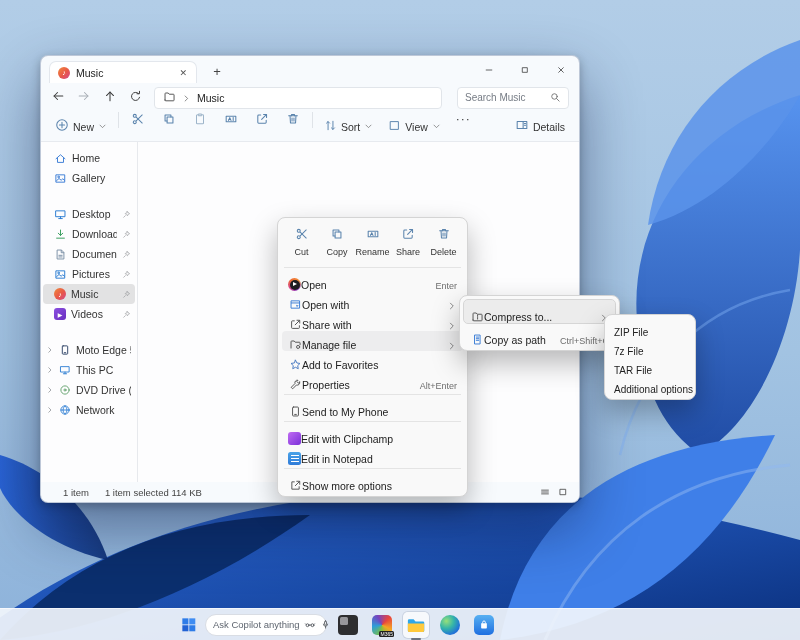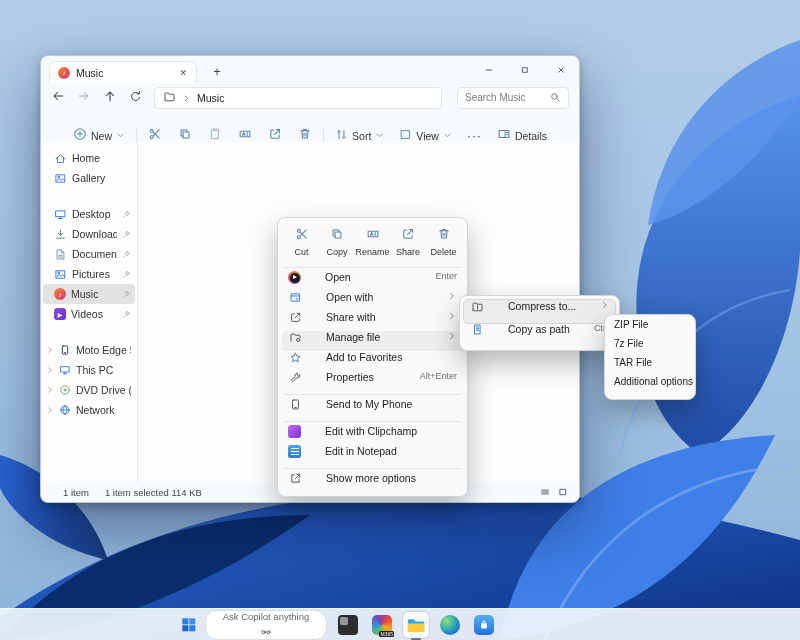--- a/index.html
+++ b/index.html
@@ -26,21 +26,21 @@
   .navbar { height:29px; display:flex; align-items:center; padding:0 10px; gap:12px; }
   .navbtn { display:flex; align-items:center; color:#3c3c3c; }
   .navbtn.disabled { color:#a7adb5; }
   .addressbar { width:288px; height:22px; background:#fff; border:1px solid #e1e5ea; border-radius:4px;
     display:flex; align-items:center; gap:6px; padding:0 8px; color:#555; }
   .addr-text { font-size:10.5px; color:#222; }
   .searchbox { margin-left:auto; width:112px; height:22px; background:#fff; border:1px solid #e1e5ea;
     border-radius:4px; display:flex; align-items:center; padding:0 7px; gap:5px; }
   .search-ph { flex:1; font-size:10px; color:#767c85; }
 
-  .cmdbar { height:30px; display:flex; align-items:center; padding:0 28px; gap:7px; border-bottom:1px solid #e7eaef;margin-top:9px; }
+  .cmdbar { height:30px; display:flex; padding:0 10px; gap:7px; border-bottom:1px solid #e7eaef; }
   .cmdbtn { display:flex; align-items:center; gap:4px; color:#5b84ad; padding:2px 4px; border-radius:4px; }
   .cmdbtn .lbl { font-size:10.5px; color:#333; }
   .vsep { width:1px; height:16px; background:#dfe3e8; }
   .iconbtn { width:24px; display:flex; justify-content:center; color:#5b84ad; }
   .ellipsis { font-size:12px; color:#333; letter-spacing:1px; padding:0 4px; }
   .details-btn { margin-left:auto; }
 
   .wbody { position:absolute; top:86px; left:0; right:0; bottom:20px; display:flex; background:#fdfdfe; }
   .sidebar { width:97px; border-right:1px solid #e7e9ed; padding-top:6px; overflow:hidden; }
   .sb-item { height:20px; display:flex; align-items:center; gap:5px; padding:0 4px 0 11px;
@@ -77,40 +77,40 @@
 
   
   .menu { position:absolute; background:#f9f9f9; border:1px solid #d4d4d4; border-radius:8px;
     box-shadow:0 12px 28px rgba(0,0,0,.28); padding:4px; z-index:5; }
   .ctx { left:277px; top:217px; width:191px; }
   .qrow { display:flex; justify-content:space-between; padding:2px 2px 4px; }
   .qbtn { width:35px; display:flex; flex-direction:column; align-items:center; gap:2px; padding:3px 0;
     border-radius:4px; color:#5b84ad; }
   .qbtn .qlbl { font-size:9px; color:#333; }
   .msep { height:1px; background:#e4e4e4; margin:3px 2px; }
-  .mrow { height:20px; display:flex; align-items:flex-start; gap:24px; padding:0 6px; border-radius:4px;
+  .mrow { height:20px; display:flex; align-items:flex-end; gap:0; padding:0 6px; border-radius:4px;
     font-size:10.5px; color:#222; }
   .mrow.hl { background:#ededee; }
   .mi { width:14px; display:flex; justify-content:center; color:#555; flex:none; }
   .ml { flex:1; white-space:nowrap; }
   .ms { font-size:9px; color:#6d6d6d; }
   .mchev { color:#666; display:flex; }
   .sub1 { left:459px; top:295px; width:161px; z-index:6; }
   .sub1 .mrow { height:23px; }
   .sub1 .mrow.hl { background:#ececec; outline:1px solid #d6d6d6; }
   .sub2 { left:604px; top:314px; width:92px; z-index:7; }
   .sub2 .mrow { height:19px; padding:0 5px; font-size:10px; }
 
   
   .taskbar { position:absolute; left:0; right:0; bottom:0; height:32px;
     background:rgba(242,246,252,.92); border-top:1px solid rgba(255,255,255,.6);
     display:flex; align-items:center; gap:8px; padding-left:180px; z-index:8; }
   .tb-start { display:flex; }
-  .tb-search { width:122px; height:30px; background:#fff; border:1px solid #d9dde4; border-radius:12px;
-    display:flex; align-items:center; gap:4px; padding:0 7px;flex-direction:column; }
+  .tb-search { width:122px; height:22px; background:#fff; border:1px solid #d9dde4; border-radius:12px;
+    display:flex; align-items:center; gap:4px; padding:0 7px; }
   .tb-search-ph { flex:1; font-size:9.5px; color:#5f6670; white-space:nowrap; }
   .tb-app { width:26px; height:26px; border-radius:5px; display:flex; align-items:center; justify-content:center; position:relative; }
   .tb-app.active { background:rgba(255,255,255,.75); box-shadow:0 0 0 1px rgba(180,190,205,.5); }
   .tb-app.active::after { content:""; position:absolute; bottom:-2px; left:8px; right:8px; height:2px;
     border-radius:2px; background:#5f6troke; background:#6b7280; }
 
   
   .ic-music { width:13px; height:13px; border-radius:50%;
     background:linear-gradient(135deg,#f08a3c,#e85648 55%,#d04a92); color:#fff; font-size:8px;
     display:inline-flex; align-items:center; justify-content:center; flex:none; }

